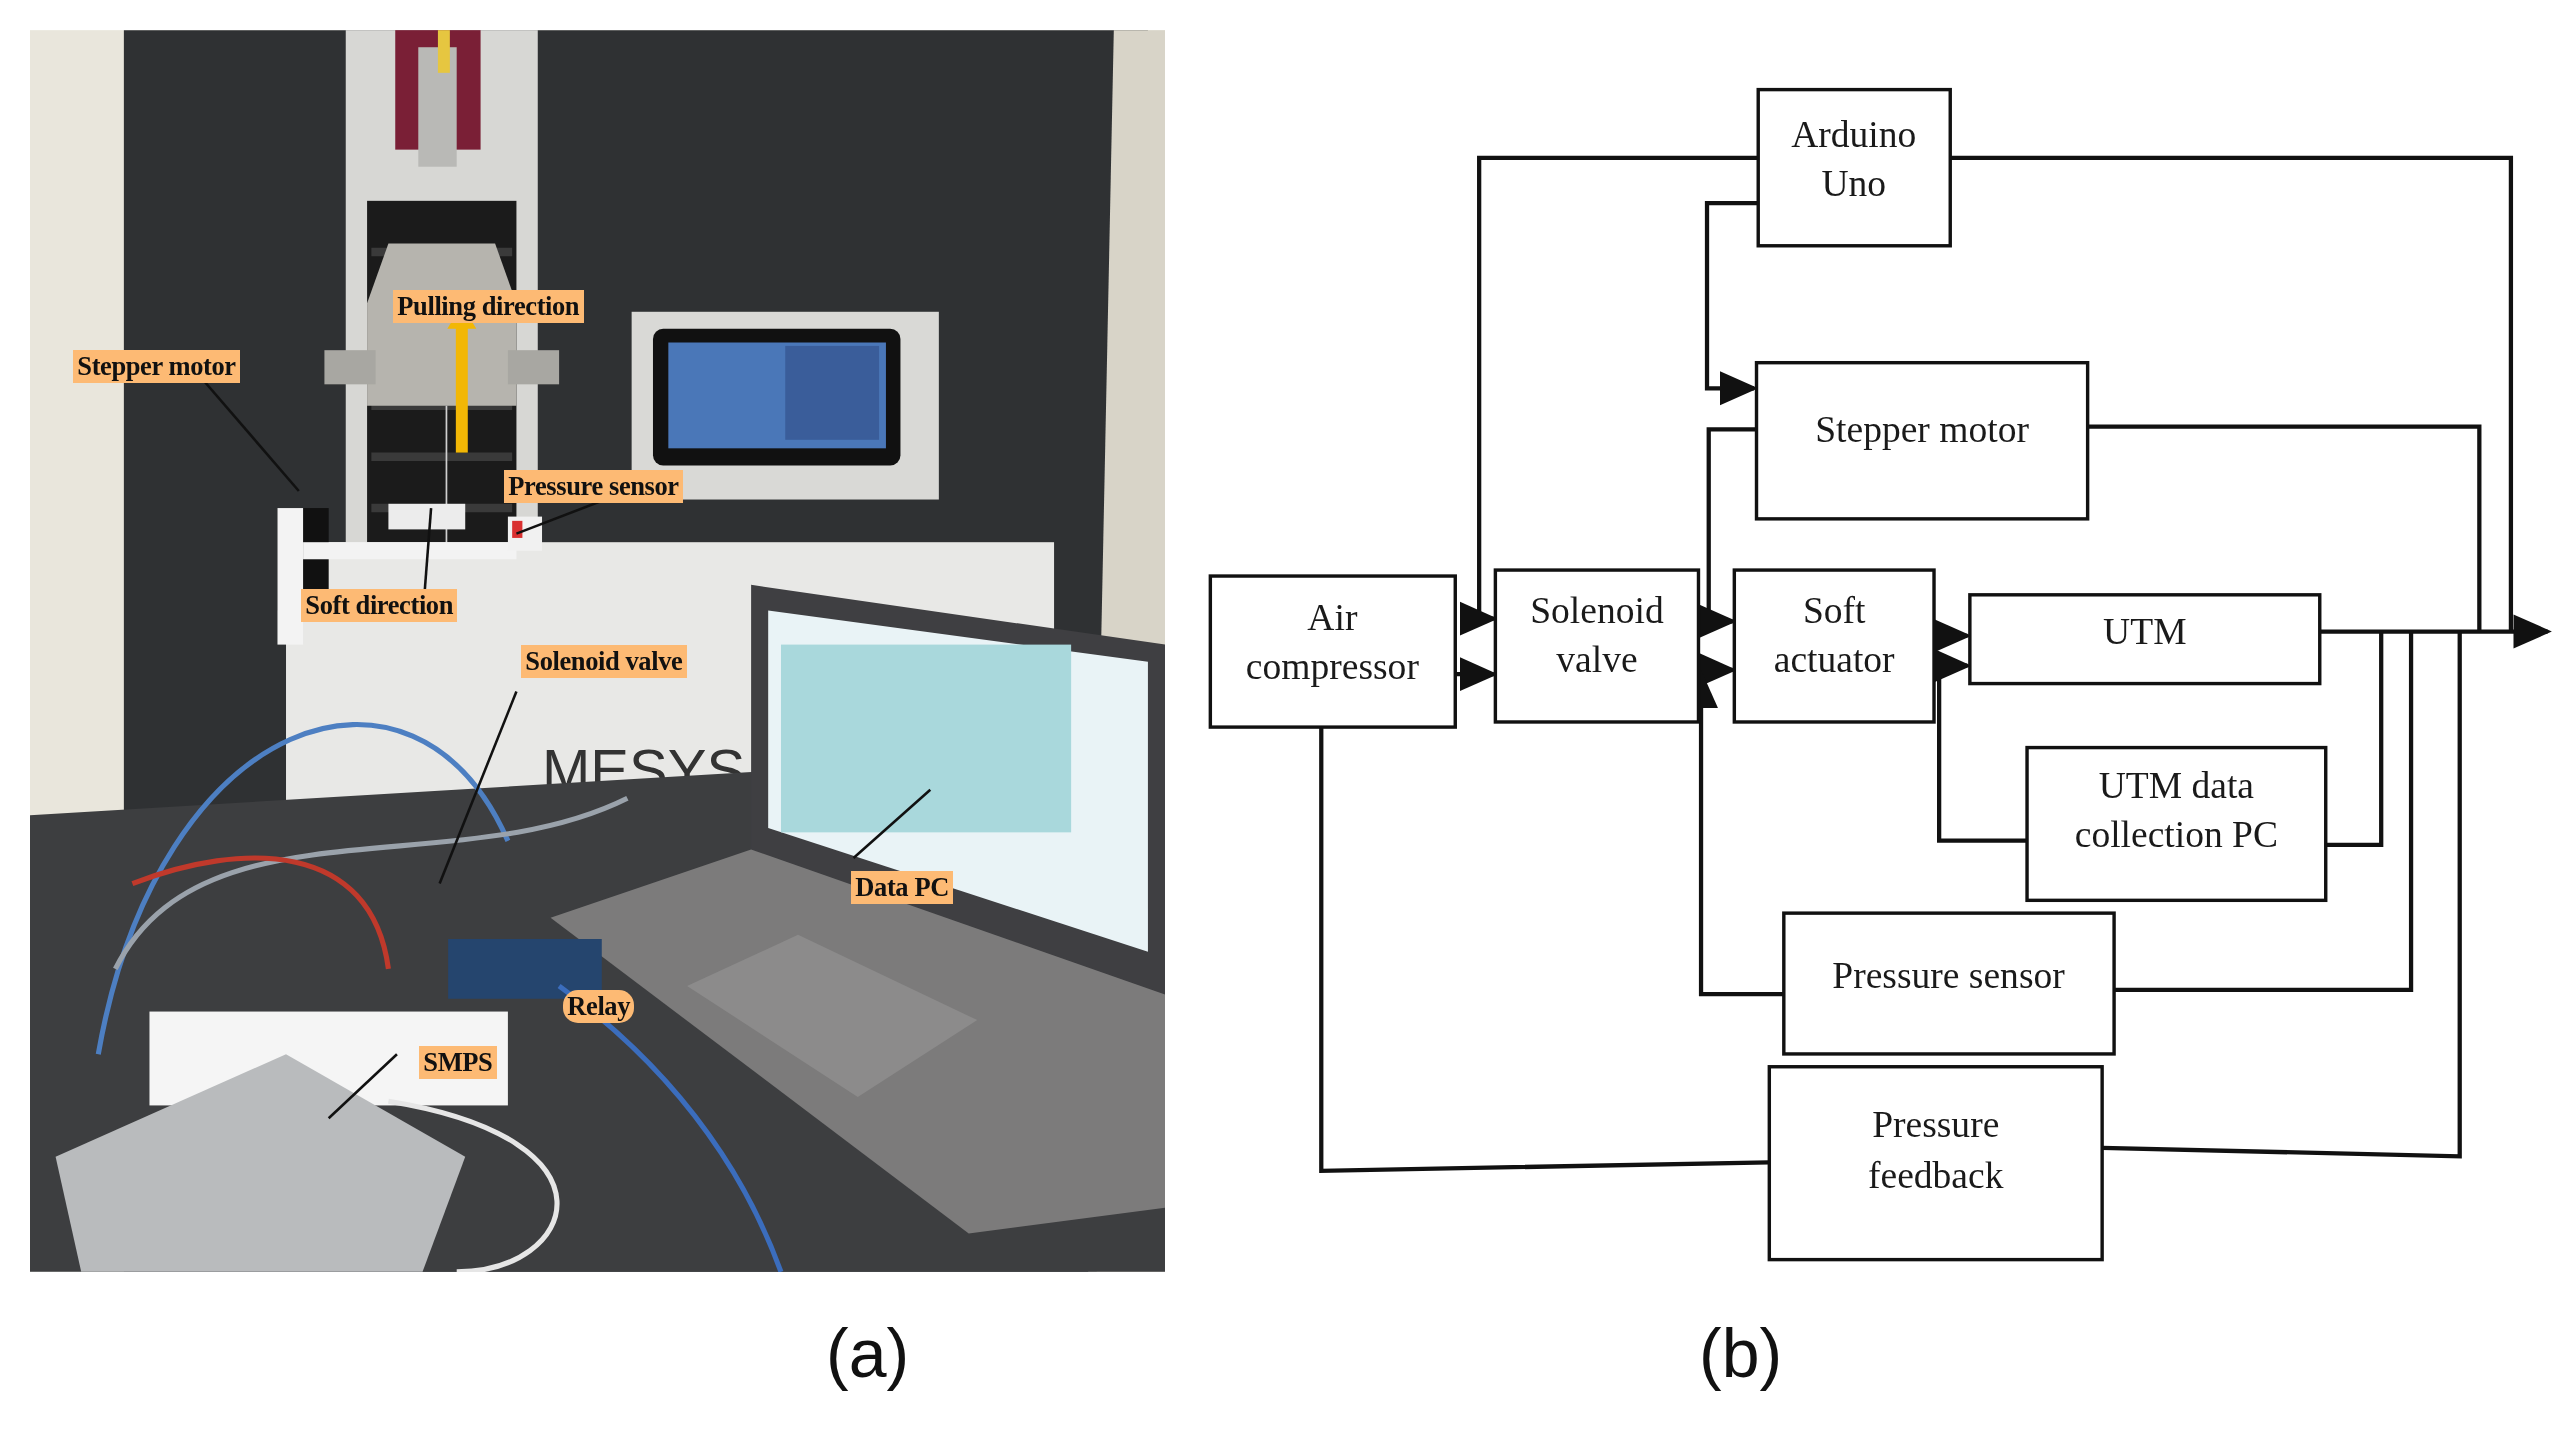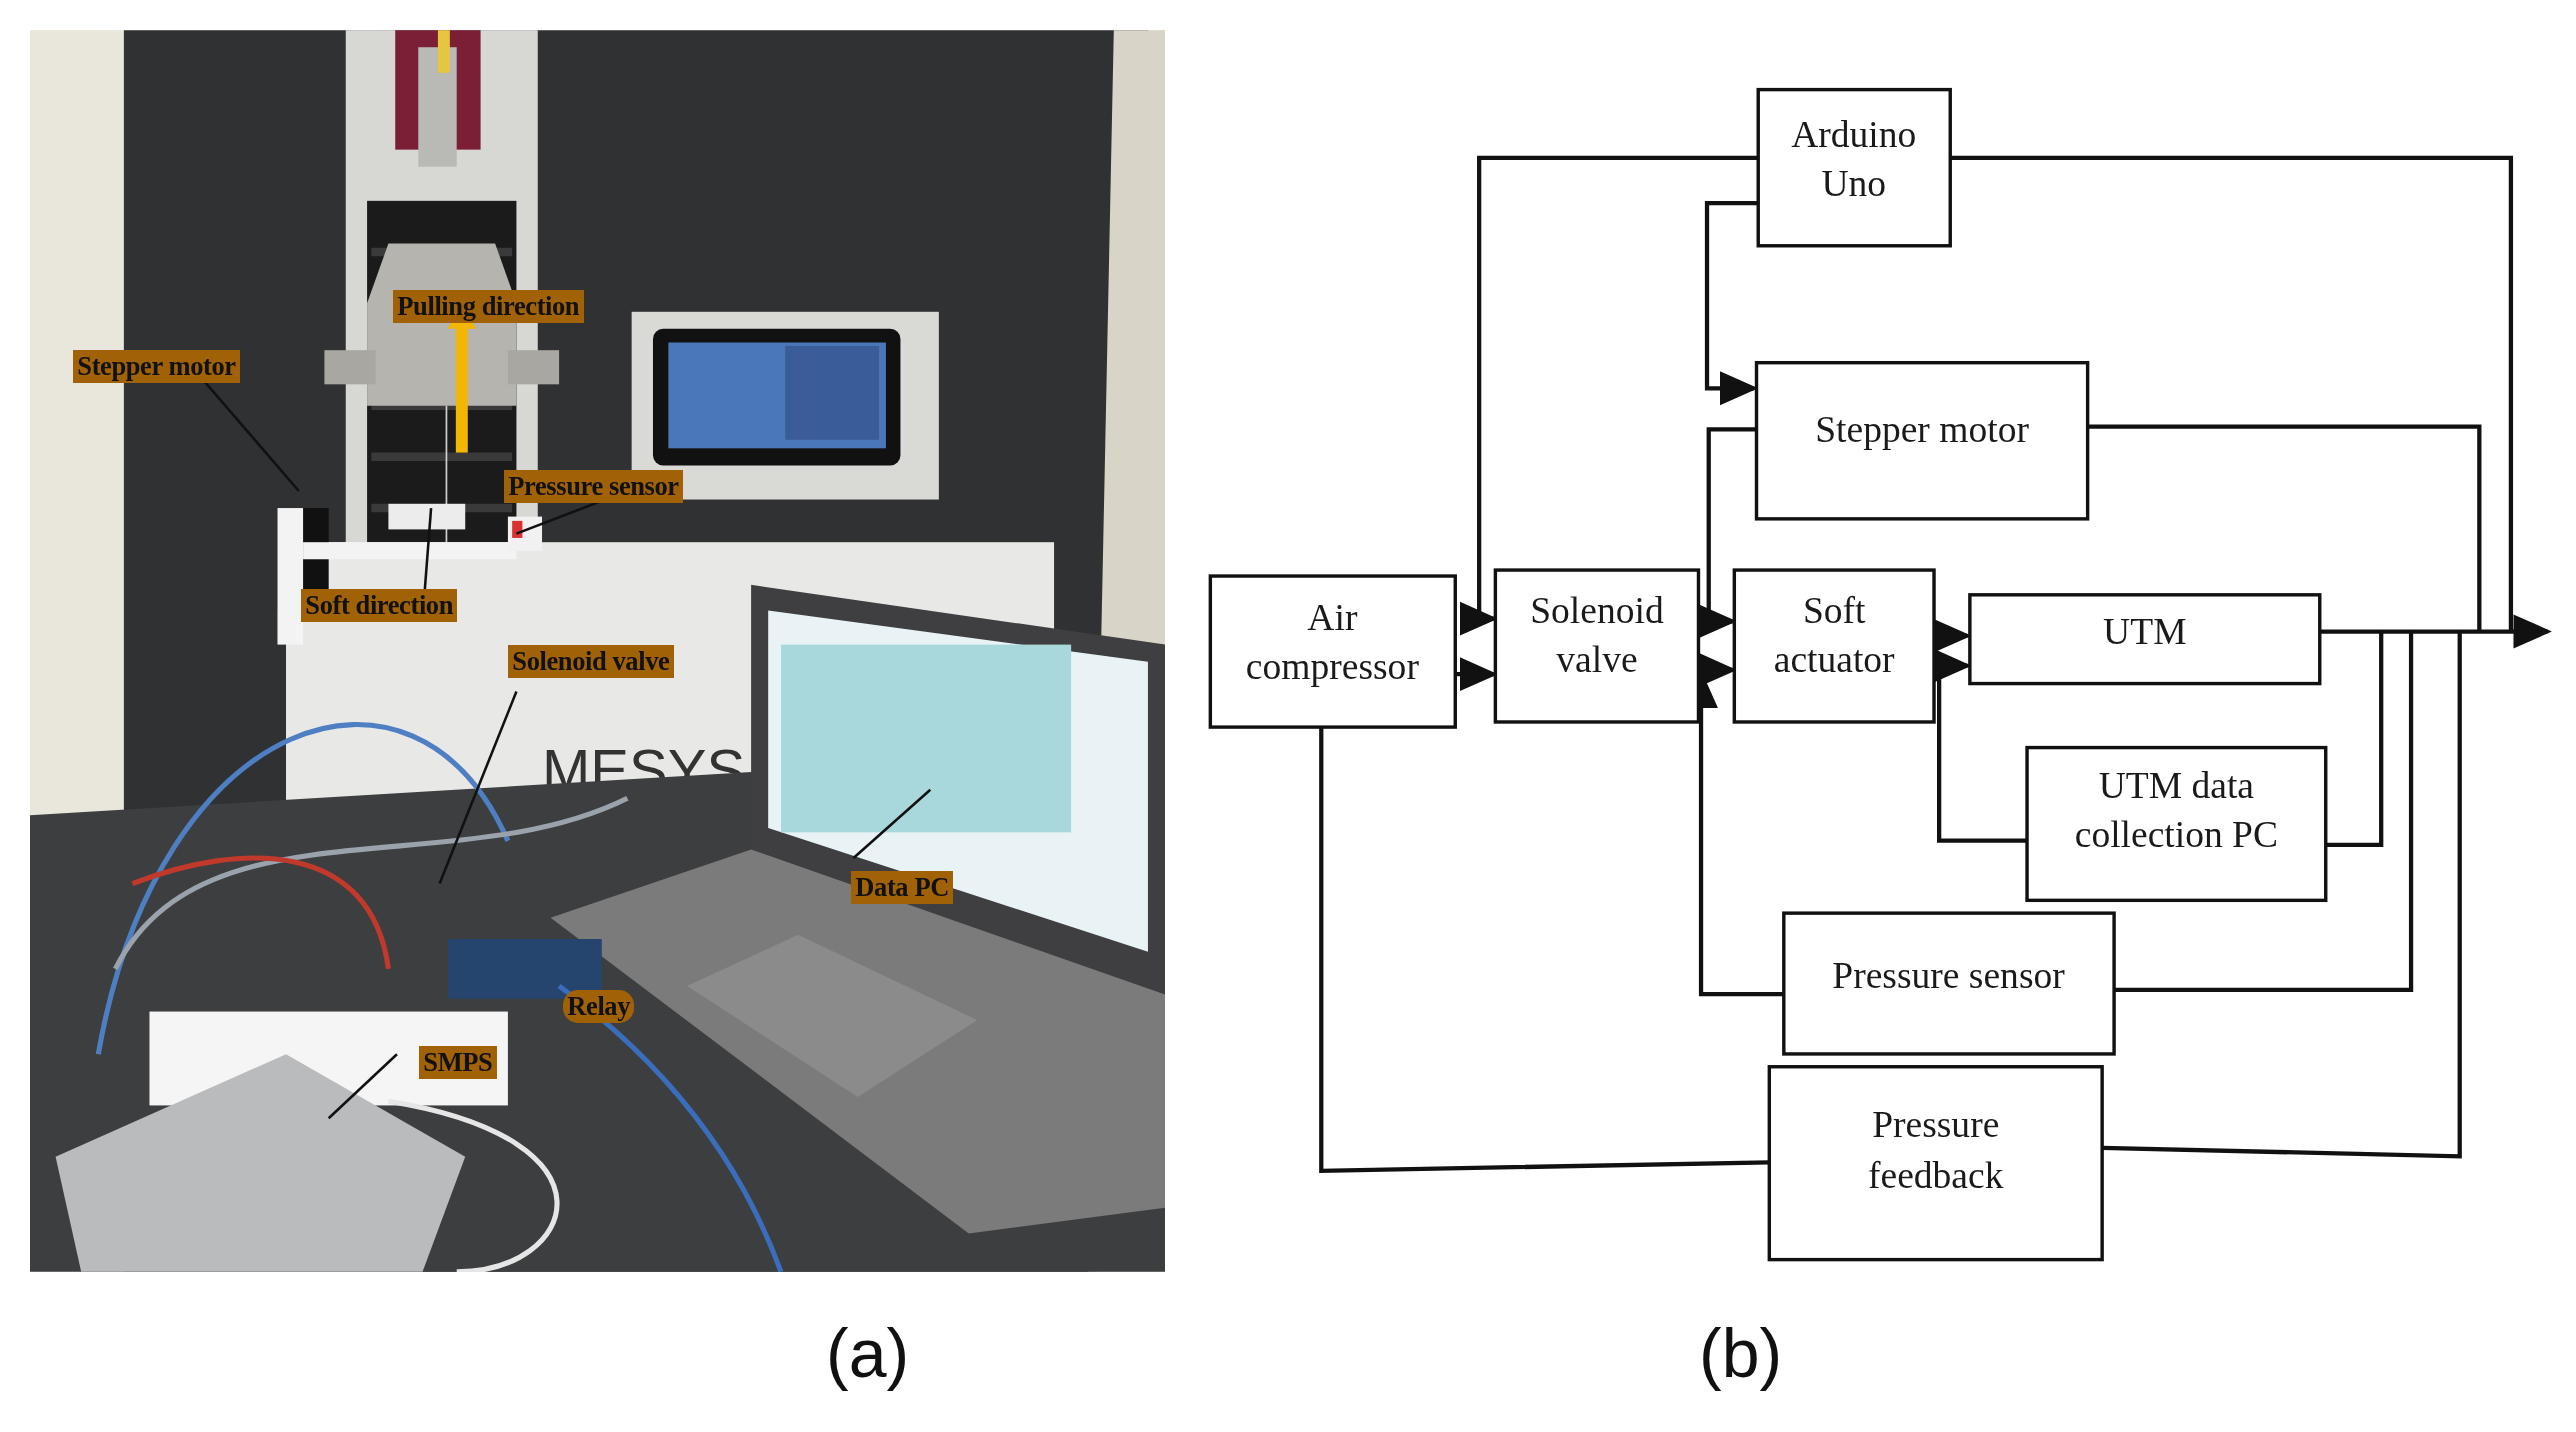--- a/index.html
+++ b/index.html
@@ -1,19 +1,19 @@
 <!DOCTYPE html>
 <html style="font-size:13.7px"><head>
 <meta charset="utf-8">
 <style>
   html, body { margin:0; padding:0; background:#ffffff; }
   body { width:2576px; height:1432px; position:relative; overflow:hidden; font-family:"Liberation Serif", "DejaVu Serif", serif; }
   #photo { position:absolute; left:30px; top:30px; width:1135px; height:1242px; overflow:hidden; }
   #photo svg, #diagram { position:absolute; left:0; top:0; }
-  .plabel { position:absolute; background:#a16207; color:#111; font-weight:bold; font-size:26.5px; padding:0.9px 4.3px; white-space:nowrap; letter-spacing:-0.4px; }
+  .plabel { position:absolute; background:#fdba74; color:#111; font-weight:bold; font-size:26.5px; padding:0.9px 4.3px; white-space:nowrap; letter-spacing:-0.4px; }
   .caption { position:absolute; font-family:"Liberation Sans", "DejaVu Sans", sans-serif; font-size:68px; color:#111; }
   #diagram { width:2576px; height:1432px; }
   .blabel { font-family:"Liberation Serif", "DejaVu Serif", serif; font-size:44px; fill:#1a1a1a; text-anchor:middle; }
 </style>
 </head>
 <body>
 
 <div id="photo">
   <svg width="1135" height="1242" viewBox="0 0 1330 1455">
 
@@ -106,21 +106,21 @@
       <line x1="570" y1="775" x2="480" y2="1000"></line>
       <line x1="1055" y1="890" x2="965" y2="970"></line>
       <line x1="430" y1="1200" x2="350" y2="1275"></line>
     </g>
   </svg>
 
   <div class="plabel" style="left:363px; top:260px;">Pulling direction</div>
   <div class="plabel" style="left:43px; top:320px;">Stepper motor</div>
   <div class="plabel" style="left:474px; top:440px;">Pressure sensor</div>
   <div class="plabel" style="left:271px; top:559px;">Soft direction</div>
-  <div class="plabel" style="left:478px; top:615px;">Solenoid valve</div>
+  <div class="plabel" style="left:491px; top:615px;">Solenoid valve</div>
   <div class="plabel" style="left:781px; top:841px;margin-left:40px;">Data PC</div>
   <div class="plabel" style="left:533px; top:960px;border-radius:15px;">Relay</div>
   <div class="plabel" style="left:389px; top:1016px;">SMPS</div>
 </div>
 
 <div class="caption" style="left:826px; top:1314px;">(a)</div>
 
 <svg id="diagram" viewBox="0 0 3018 1678">
   <defs>
     <marker id="arr" markerWidth="10" markerHeight="10" refX="8" refY="5" orient="auto" markerUnits="strokeWidth">

